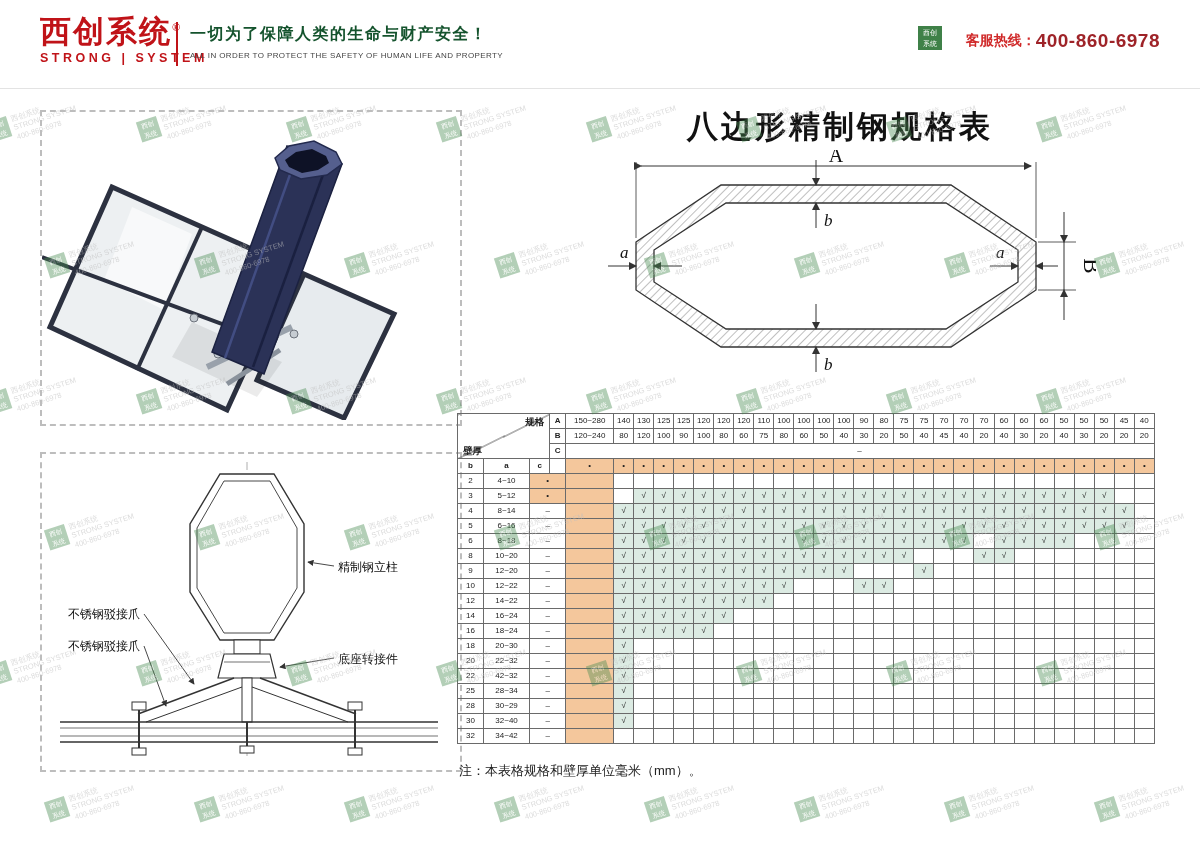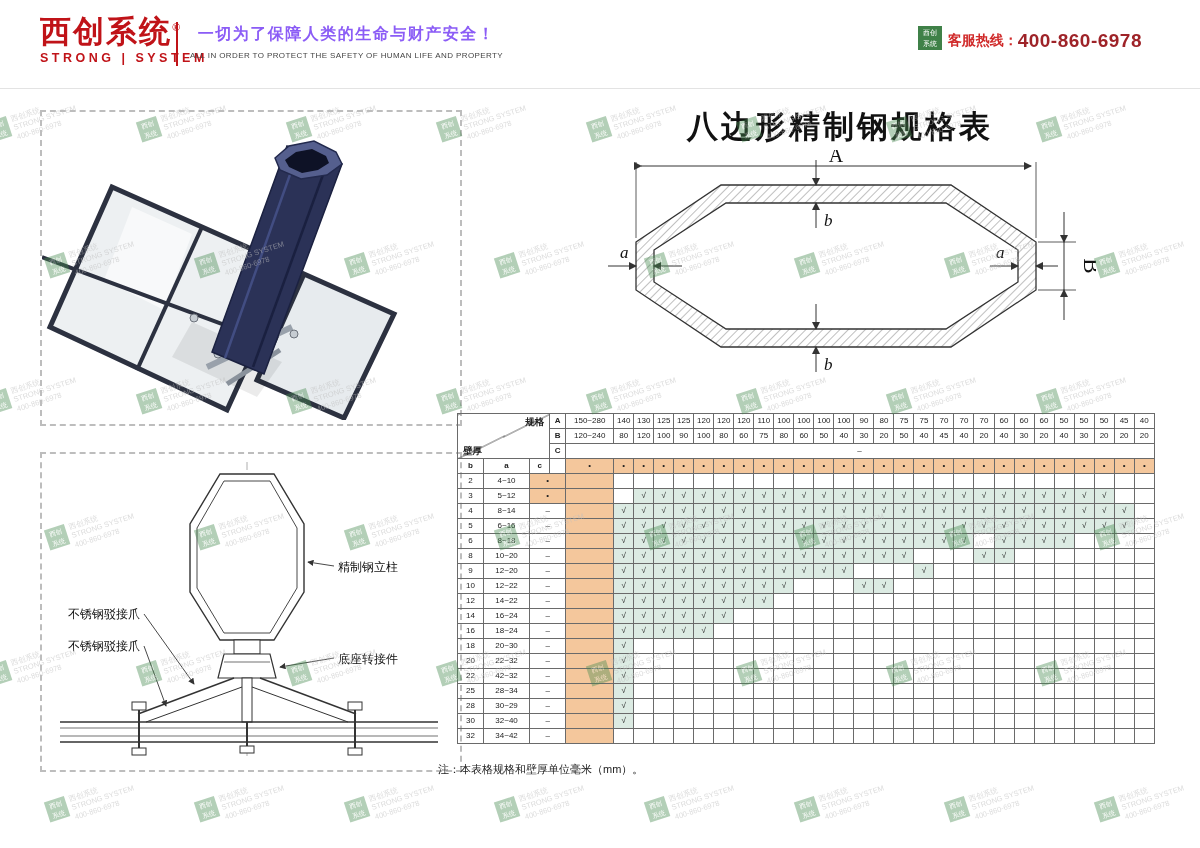--- a/index.html
+++ b/index.html
@@ -10,23 +10,23 @@
     color:#1a1a1a;
   }
   
   .header{position:absolute;left:0;top:0;width:1200px;height:88px;border-bottom:1px solid #e3e3e3;background:#fff;z-index:3;}
   .logo{position:absolute;left:40px;top:16px;}
   .logo-cn{font-size:31px;font-weight:bold;color:#c01318;letter-spacing:2px;line-height:1;font-family:"Liberation Serif","DejaVu Serif",serif;}
   .logo-cn .reg{font-size:11px;vertical-align:super;}
   .logo-en{margin-top:4px;font-size:12.5px;font-weight:bold;color:#c01318;letter-spacing:3.5px;}
   .hdr-divider{position:absolute;left:176px;top:22px;width:2px;height:44px;background:#c01318;}
   .tagline{position:absolute;left:190px;top:24px;}
-  .tagline-cn{font-size:16px;font-weight:bold;color:#8b5cf6;letter-spacing:1.5px;text-align:center;}
+  .tagline-cn{font-size:16px;font-weight:bold;color:#14532d;letter-spacing:1.5px;}
   .tagline-en{margin-top:6px;font-size:8px;color:#444;letter-spacing:.4px;}
-  .hotline{position:absolute;right:58px;top:30px;white-space:nowrap;}
+  .hotline{position:absolute;right:40px;top:30px;white-space:nowrap;}
   .hl-label{font-size:14px;font-weight:bold;color:#d02a2a;vertical-align:middle;}
   .hl-num{font-size:19px;font-weight:bold;color:#9e2328;vertical-align:middle;letter-spacing:.5px;}
   .seal{width:24px;height:24px;background:#3f8148;color:#fff;text-align:center;font-size:7px;line-height:1.5;padding-top:2px;box-sizing:border-box;}
   .seal-hdr{position:absolute;right:258px;top:26px;}
   
   .panel{position:absolute;border:2px dashed #bdbdbd;background:#fff;z-index:2;}
   .panel-3d{left:40px;top:110px;width:418px;height:312px;}
   .panel-drawing{left:40px;top:452px;width:418px;height:316px;}
   .panel svg{display:block;}
   
@@ -44,21 +44,21 @@
   td.diag .dg-bot{position:absolute;bottom:3px;left:5px;font-size:9.5px;font-weight:bold;}
   td.rl{font-size:9px;font-weight:bold;}
   td.hv{font-size:7.5px;}
   td.o{background:#f4c79c;}
   td.dot{font-size:7px;color:#333;}
   td.t{background:#dcebe3;}
   td.ck{font-size:9px;color:#3c4c46;}
   td.dash{font-size:8px;color:#333;}
   td.cmerge{font-size:9px;letter-spacing:1px;}
   td.sh{font-weight:bold;font-size:8.5px;}
-  .note{position:absolute;left:438px;top:762px;font-size:11px;color:#222;z-index:3;}
+  .note{position:absolute;left:459px;top:762px;font-size:13px;color:#222;z-index:3;}
   
   .footer{position:absolute;right:40px;top:781px;text-align:left;z-index:3;}
   .footer-line1{font-size:16.5px;font-weight:bold;color:#1a1a1a;letter-spacing:1px;}
   .footer-line2{margin-top:6px;font-size:13.5px;font-weight:bold;color:#1a1a1a;}
   
   .wm-layer{position:absolute;left:0;top:0;width:1200px;height:848px;z-index:5;pointer-events:none;}
   .wm{position:absolute;display:flex;gap:4px;transform:rotate(-18deg);opacity:.55;}
   .wm-seal{width:21px;height:21px;background:#478a50;color:#fff;font-size:6.5px;line-height:1.5;
     text-align:center;padding-top:1px;box-sizing:border-box;opacity:.75;flex:none;}
   .wm-text{font-size:7.5px;color:#bfbfbf;line-height:1.25;white-space:nowrap;}

